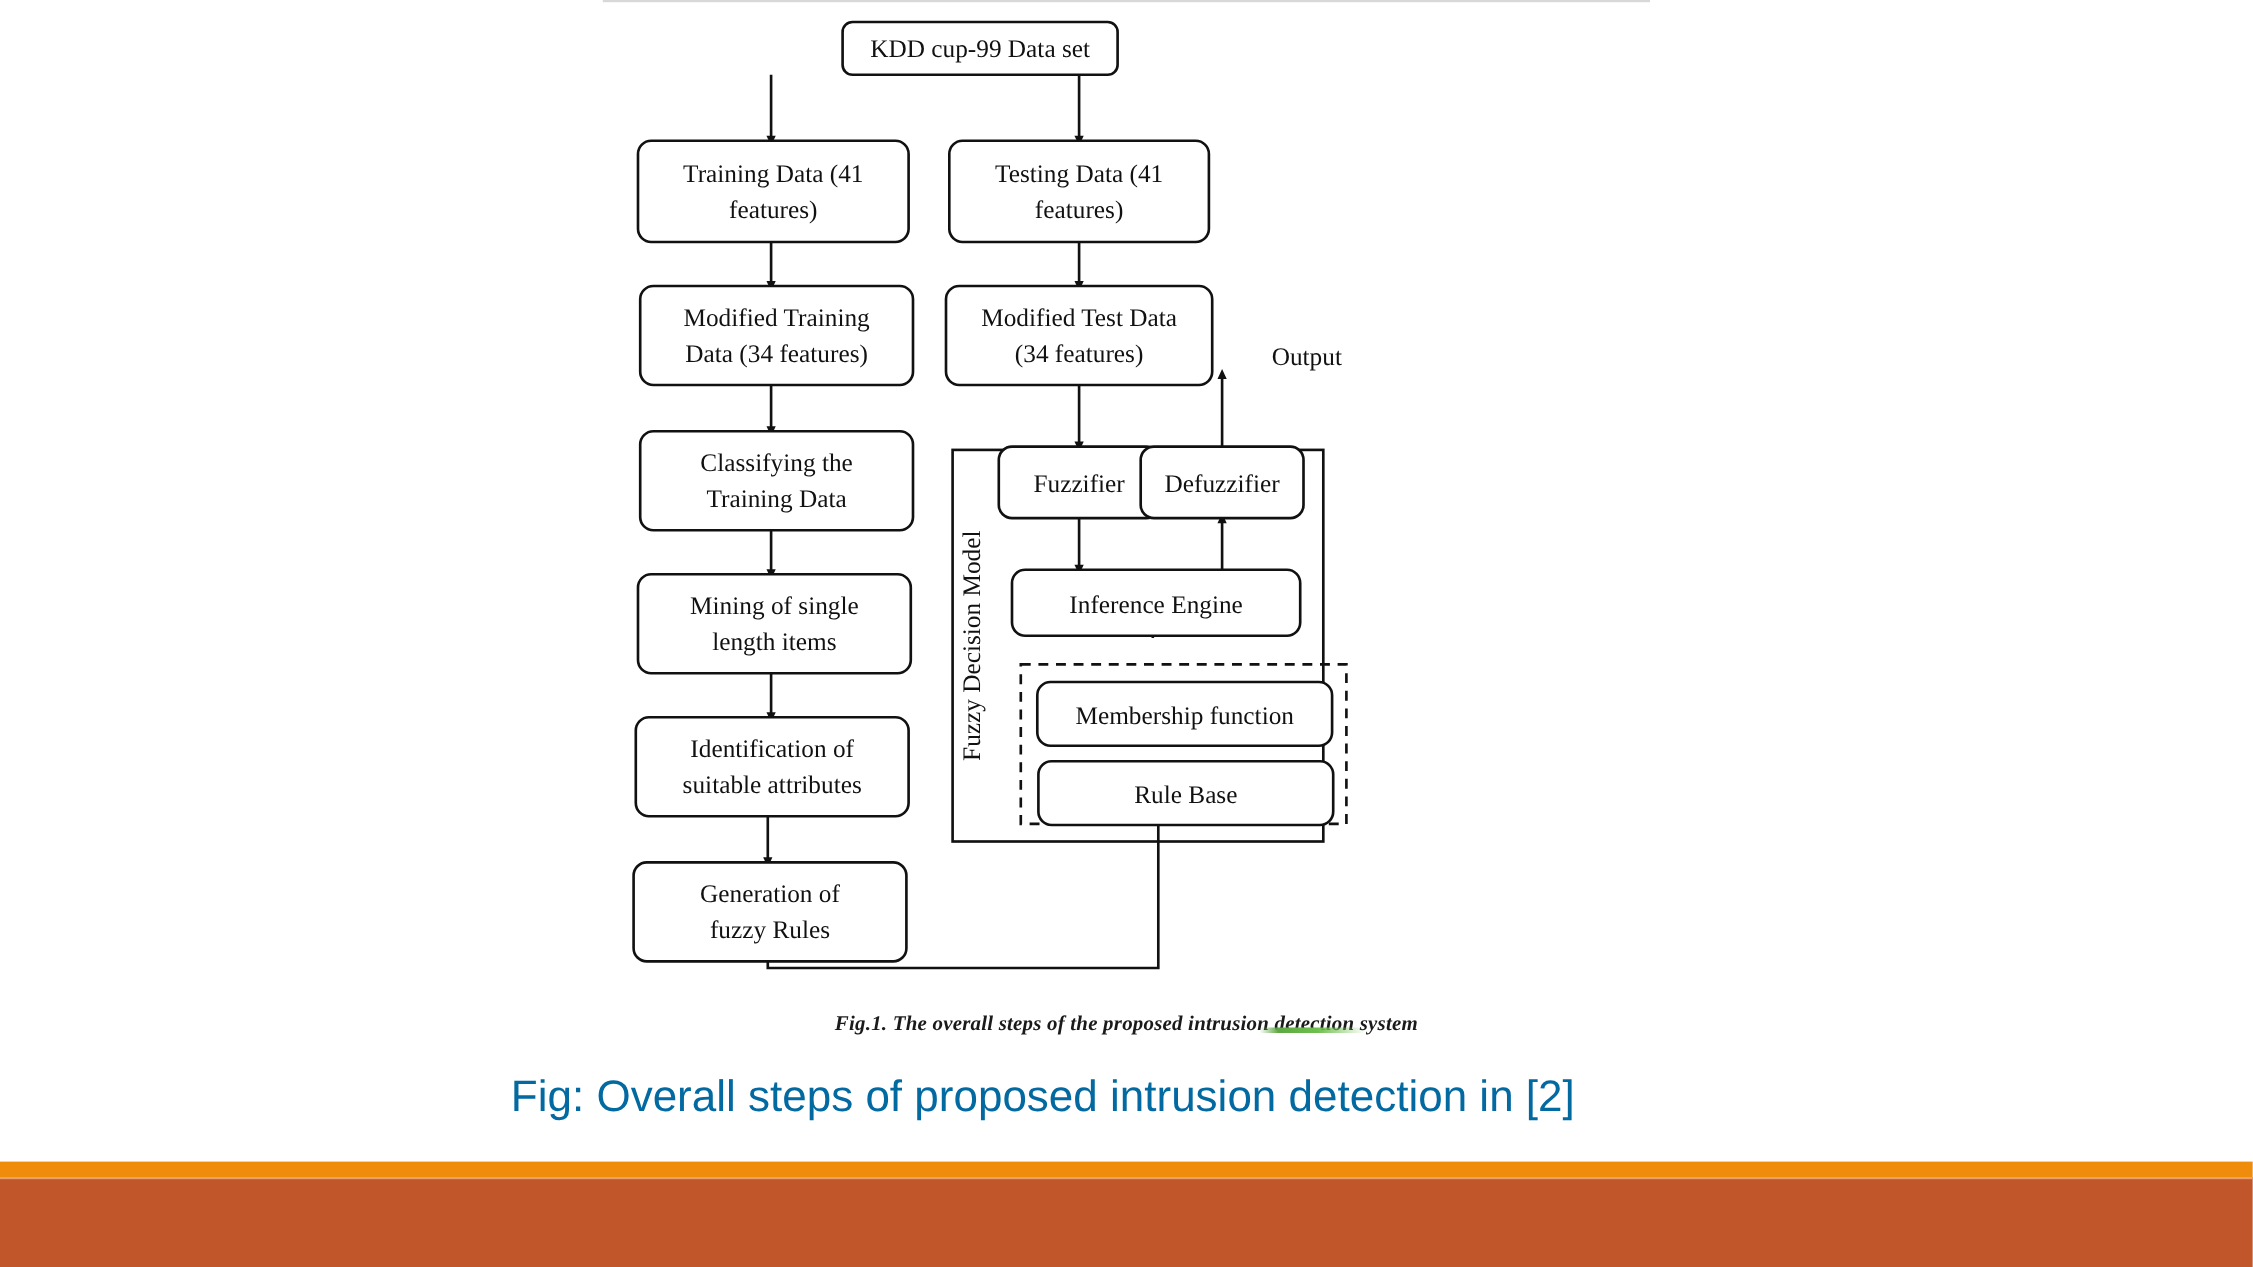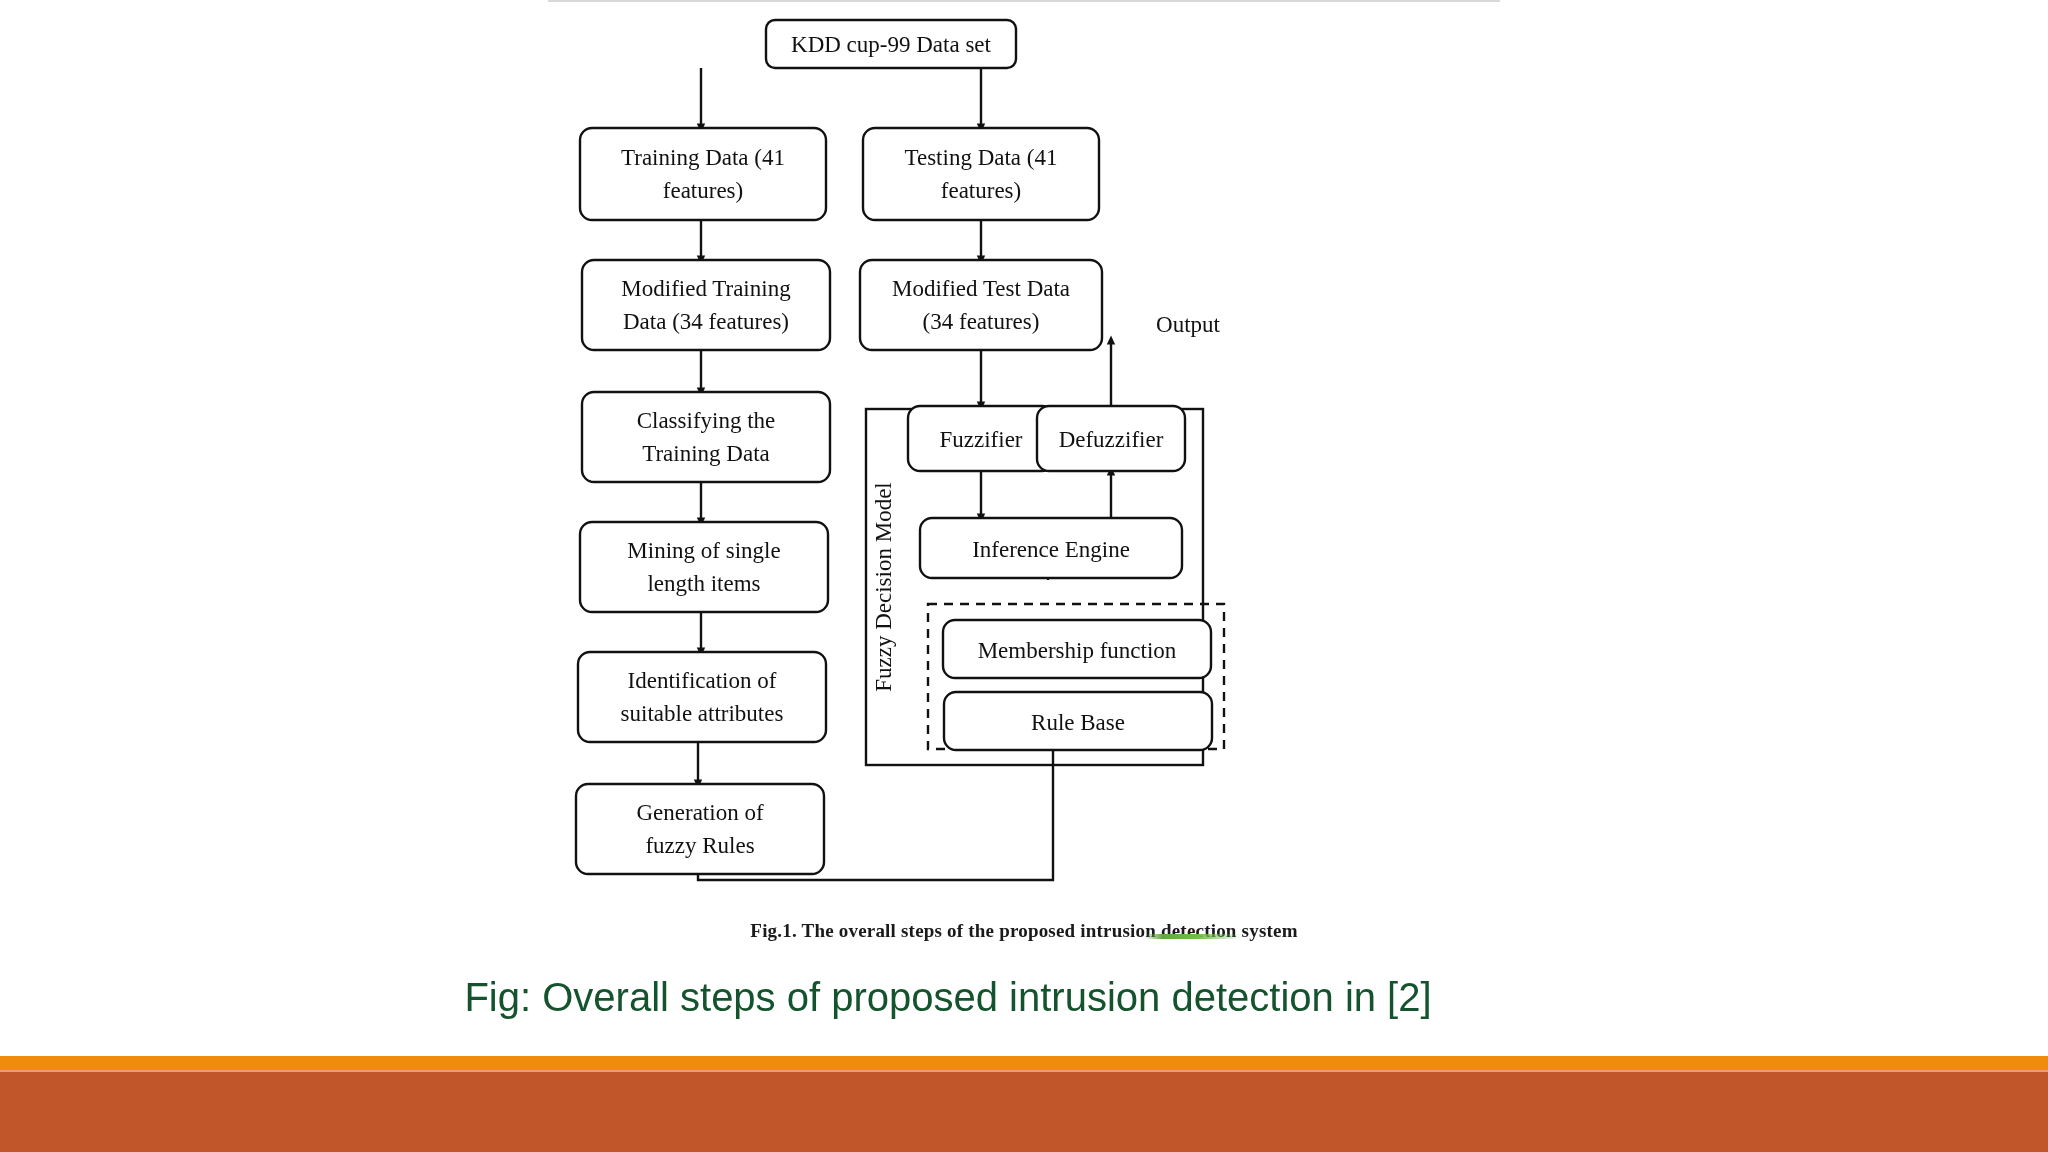--- a/index.html
+++ b/index.html
@@ -24,33 +24,34 @@
 
   
   .fig-caption{
     position:absolute;
     left:548px;top:920px;width:952px;
     text-align:center;
     font-family:"Liberation Serif", serif;
     font-size:19px;font-weight:bold;color:#1a1a1a;
     letter-spacing:.2px;
     white-space:nowrap;
+    font-style:italic;
   }
   .green-squiggle{
     position:absolute;left:1145px;top:934px;width:96px;height:5px;
     background:linear-gradient(90deg,rgba(106,168,79,0) 0%,#5ea843 18%,#6fbf4e 55%,rgba(110,190,78,0) 100%);
     border-radius:3px;
   }
 
   
   .main-caption{
     position:absolute;left:0;top:975px;width:1896px;
     text-align:center;
     font-family:"Liberation Sans", sans-serif;
-    font-size:40px;color:#14532d;
+    font-size:40px;color:#0369a1;
     white-space:nowrap;
   }
 
   
   .bar-orange{
     position:absolute;left:0;top:1056px;width:2048px;height:14px;
     background:#ef8c0c;
   }
   .bar-rust{
     position:absolute;left:0;top:1070px;width:2048px;height:82px;

